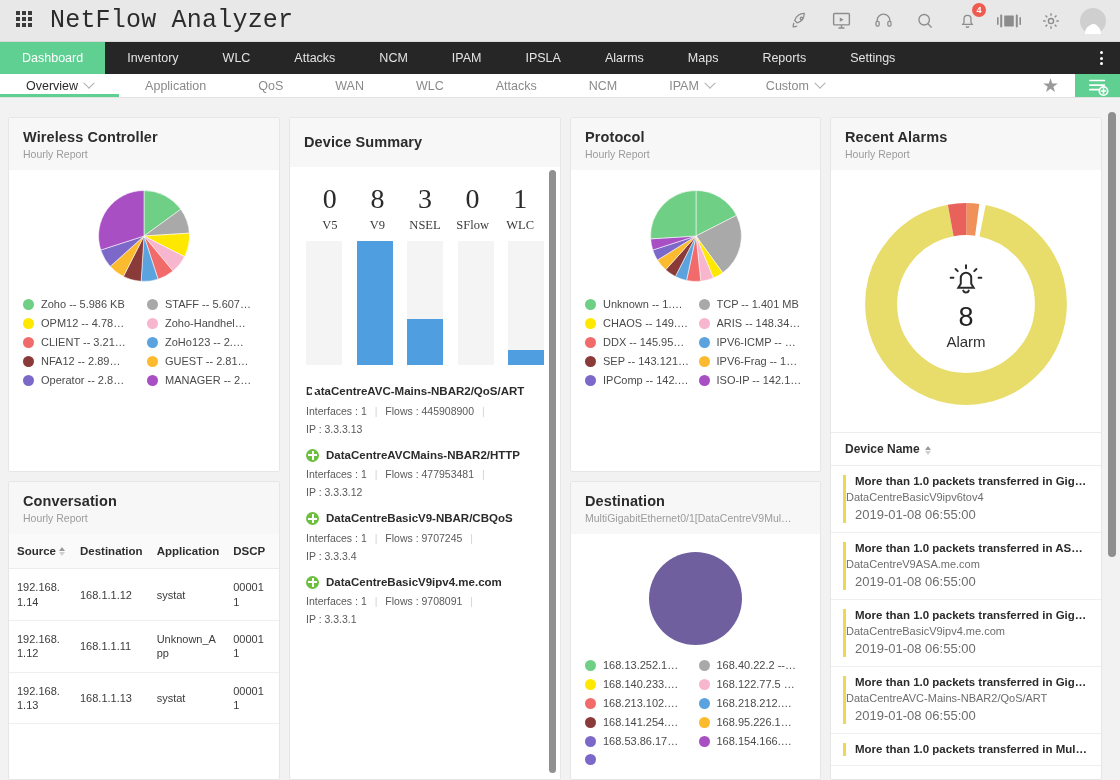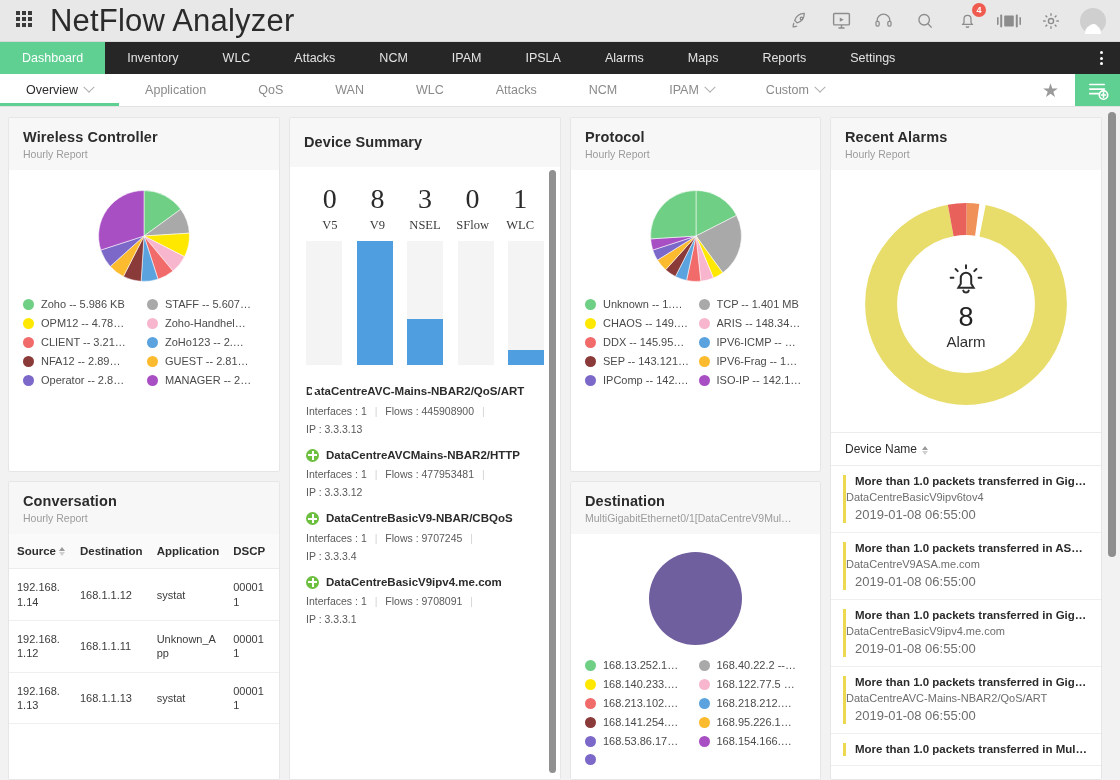--- a/index.html
+++ b/index.html
@@ -24,22 +24,22 @@
     width: 20px; height: 20px;
     display: grid;
     grid-template-columns: repeat(3, 4px);
     grid-template-rows: repeat(3, 4px);
     gap: 2px;
     margin-right: 14px;
     cursor: pointer;
   }
   .grid-icon i { background: #3b3b3b; display: block; width: 4px; height: 4px; }
   .app-title {
-    font-family: Liberation Sans, sans-serif;
-    font-size: 31px;
+    font-family: Liberation Mono, monospace;
+    font-size: 25px;
     color: #2b2b2b;
     letter-spacing: .2px;
     white-space: nowrap;
   }
   .topbar-spacer { flex: 1; }
   .topbar-icons { display: flex; align-items: center; gap: 16px; }
   .ticon {
     width: 26px; height: 26px;
     display: flex; align-items: center; justify-content: center;
     color: #8c8c8c;
@@ -98,21 +98,21 @@
     width: 18px;
     display: flex; flex-direction: column;
     align-items: center; justify-content: center;
     gap: 2.5px;
     cursor: pointer;
   }
   .mainnav .kebab i { width: 3px; height: 3px; border-radius: 50%; background: #fff; display: block; }
 
   
   .subnav {
-    height: 33px;
+    height: 24px;
     background: #fff;
     display: flex;
     align-items: stretch;
     border-bottom: 1px solid #e2e2e2;
     position: relative;
   }
   .subnav .stab {
     display: flex; align-items: center; gap: 7px;
     font-size: 12.5px;
     color: #8a8a8a;
@@ -245,21 +245,21 @@
   }
   .donut-count { font-size: 27px; color: #222; line-height: 1.1; }
   .donut-label { font-size: 15px; color: #2f2f2f; }
   .alarm-head {
     padding: 9px 14px;
     border-top: 1px solid #ececec;
     border-bottom: 1px solid #ececec;
     display: flex; align-items: center; gap: 5px;
     background: #fff;
   }
-  .alarm-head .t { font-size: 12px; font-weight: normal; color: #2e2e2e; }
+  .alarm-head .t { font-size: 12px; font-weight: bold; color: #2e2e2e; }
   .alarm-item {
     padding: 9px 14px 10px 13px;
     border-bottom: 1px solid #efefef;
     position: relative;
   }
   .alarm-item:before {
     content: ""; position: absolute;
     left: 12px; top: 9px; bottom: 9px; width: 3px;
     background: #ecd94f;
   }

